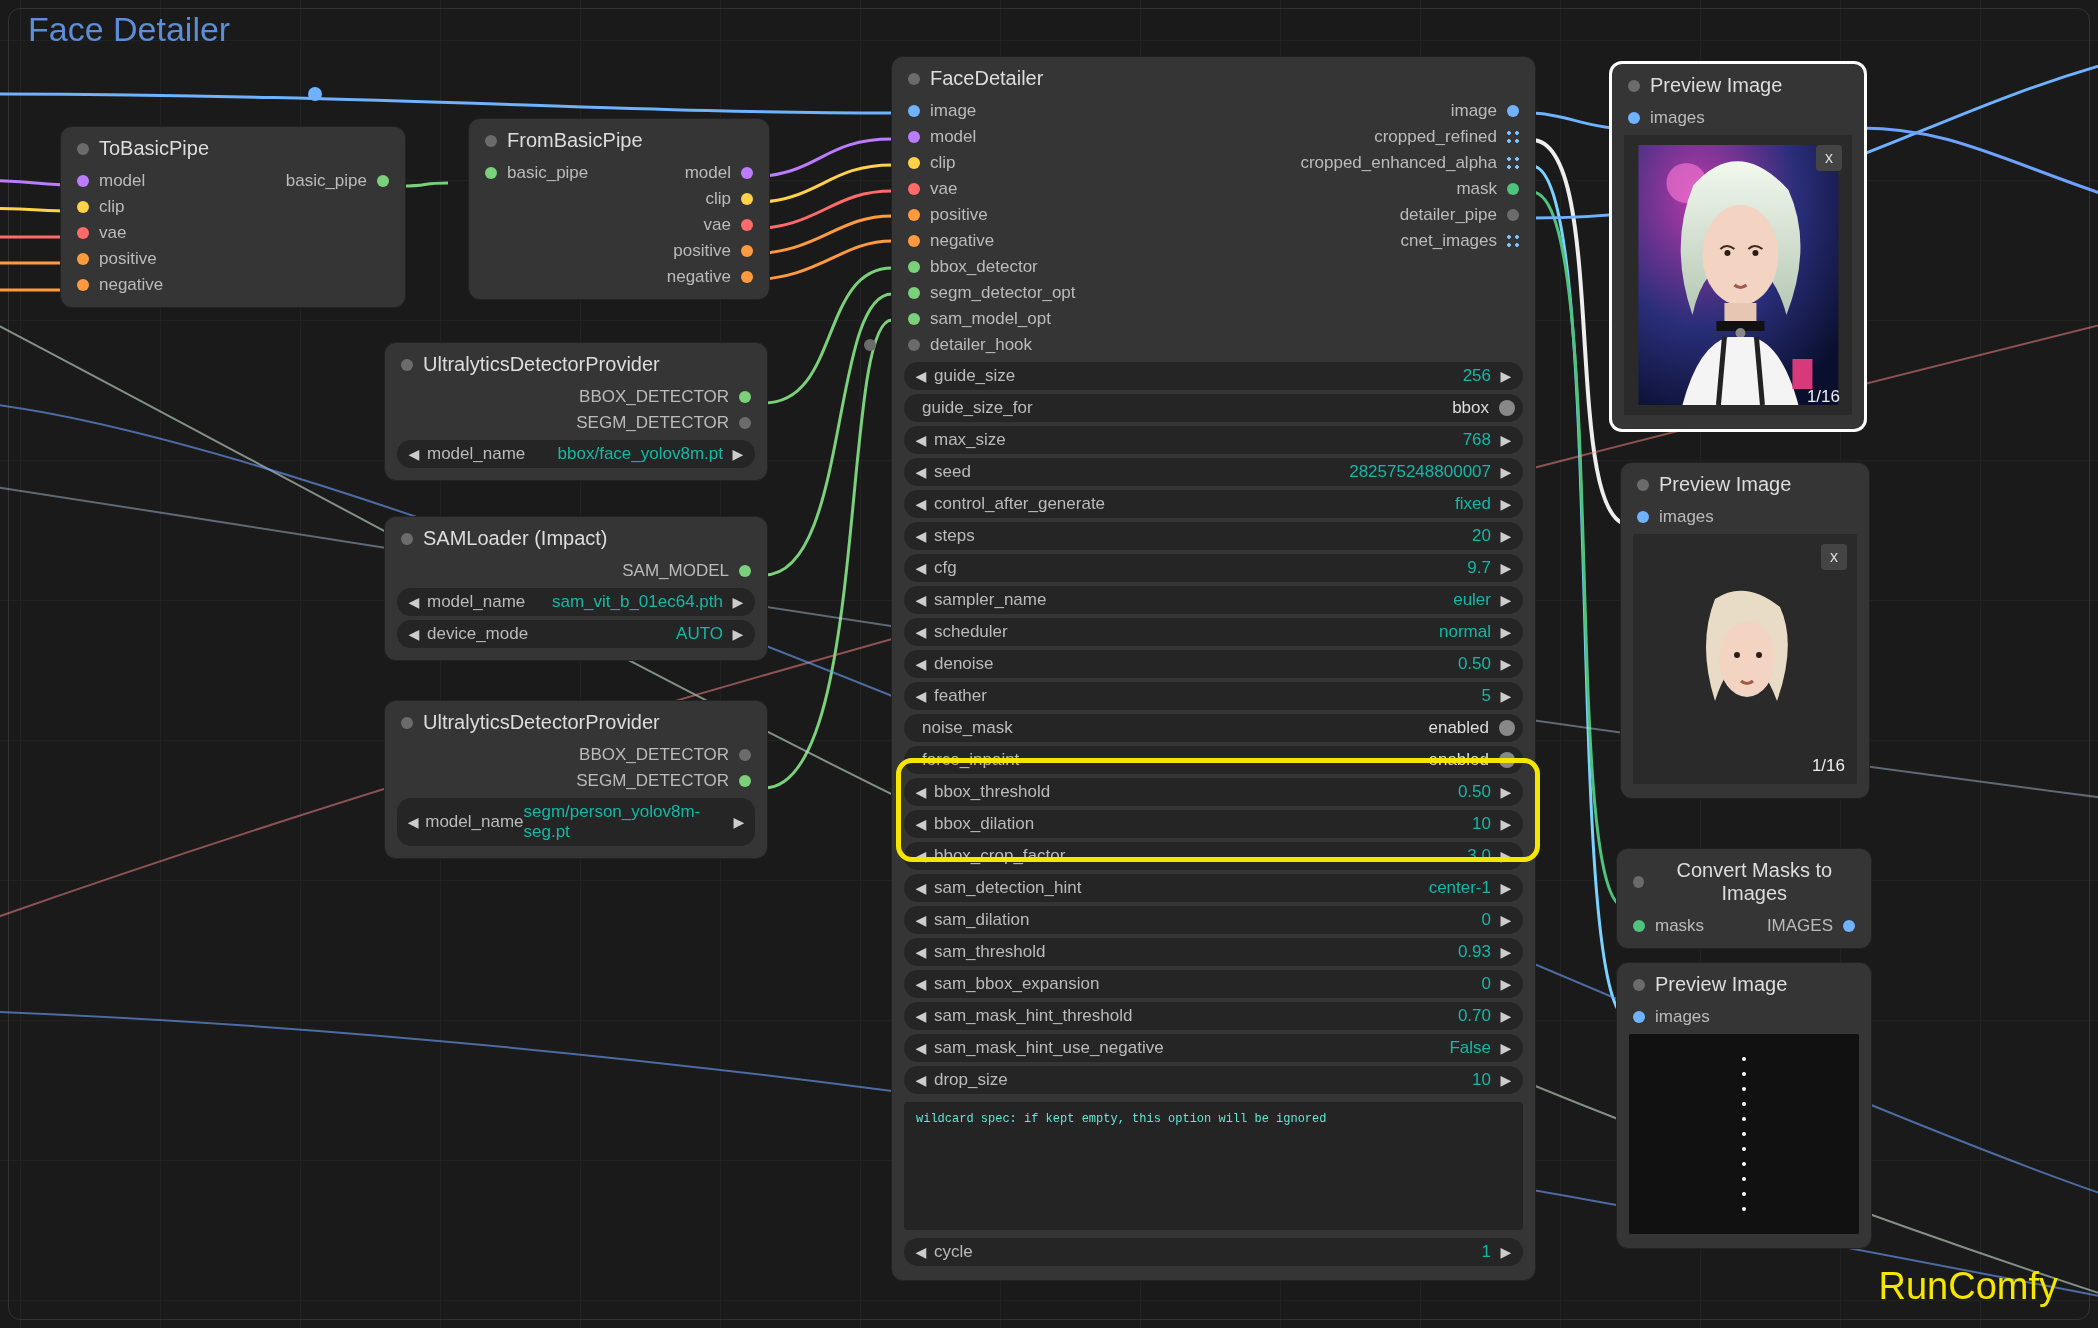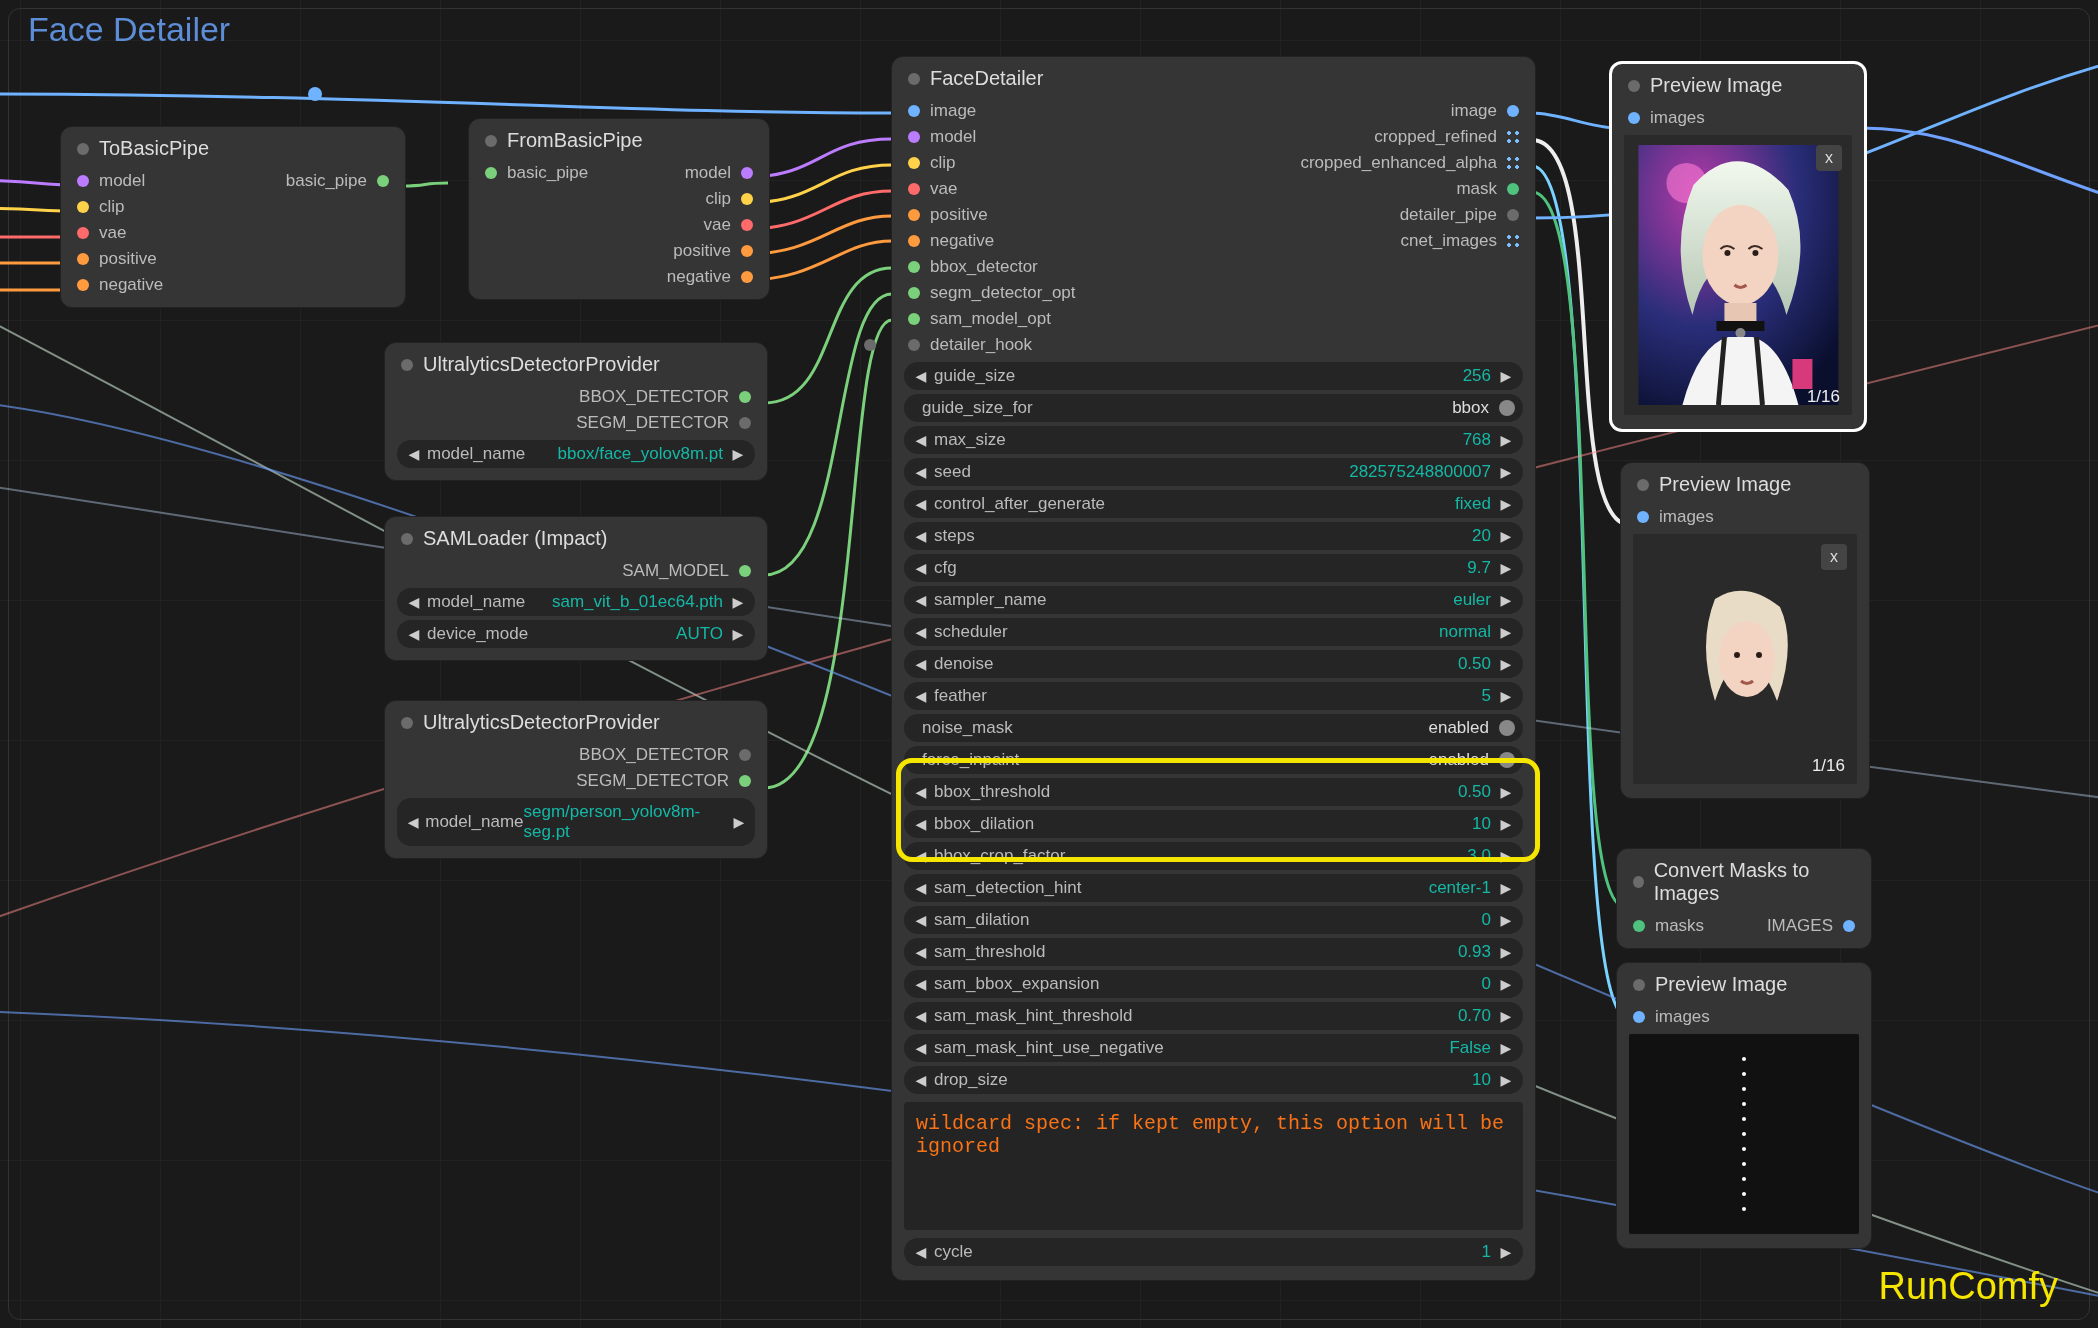--- a/index.html
+++ b/index.html
@@ -137,22 +137,22 @@
     z-index: 6;
     pointer-events: none;
   }
   .wildcard-box {
     margin: 8px 12px;
     background: #242424;
     border-radius: 4px;
     height: 108px;
     padding: 10px 12px;
     font-family: "Courier New", monospace;
-    font-size: 20px;
-    color: #f97316;
+    font-size: 12px;
+    color: #5eead4;
   }
   .preview-body {
     position: relative;
     margin: 4px 12px 14px 12px;
     height: 280px;
     background: #2a2a2a;
     border-radius: 2px;
     display: flex;
     align-items: center;
     justify-content: center;
@@ -759,21 +759,21 @@
         <ellipse cx="62" cy="70" rx="28" ry="38" fill="#f3d4c2"></ellipse>
         <circle cx="52" cy="66" r="3" fill="#2a1c16"></circle>
           <circle cx="74" cy="66" r="3" fill="#2a1c16"></circle>
         <path d="M56 92 q6 5 12 0" stroke="#a2584a" stroke-width="3" fill="none"></path>
       </svg>
       <div class="close-x">x</div>
       <div class="counter">1/16</div>
     </div>
   </div>
 
-  <div class="node" style="left:1616px; top:848px; width:256px;">
+  <div class="node" style="left:1616px; top:848px; width:256px;text-align:center;">
     <div class="node-title">
         <span class="title-dot"></span>
         <span>Convert Masks to Images</span>
       </div>
     <div class="io-row" style="padding-bottom:12px">
       <span class="io-left">
           <span class="port-dot c-mask"></span>
           <span>masks</span>
         </span>
       <span class="io-right">

